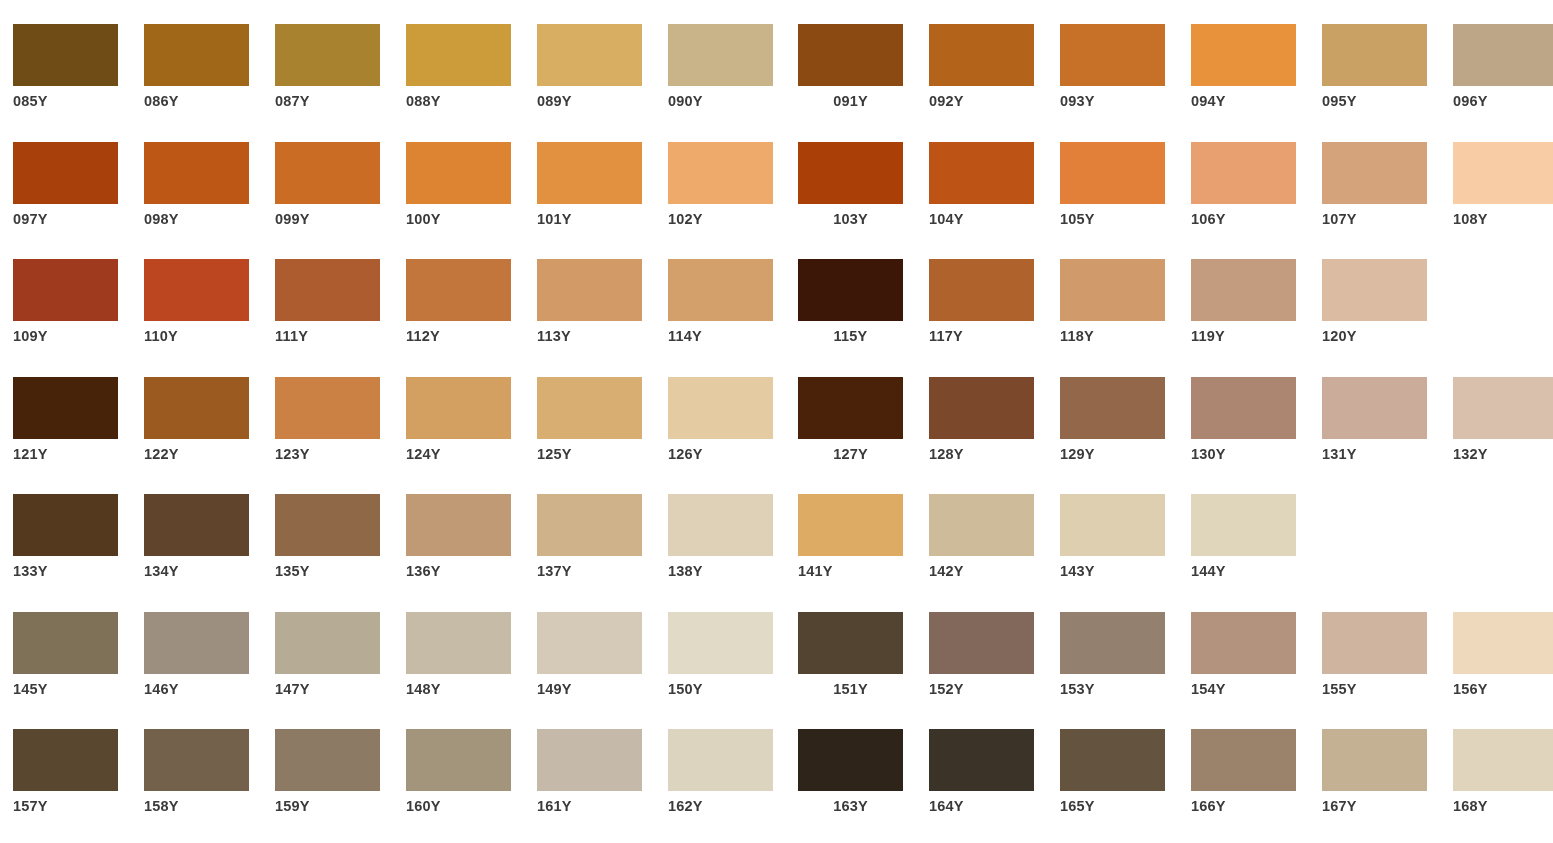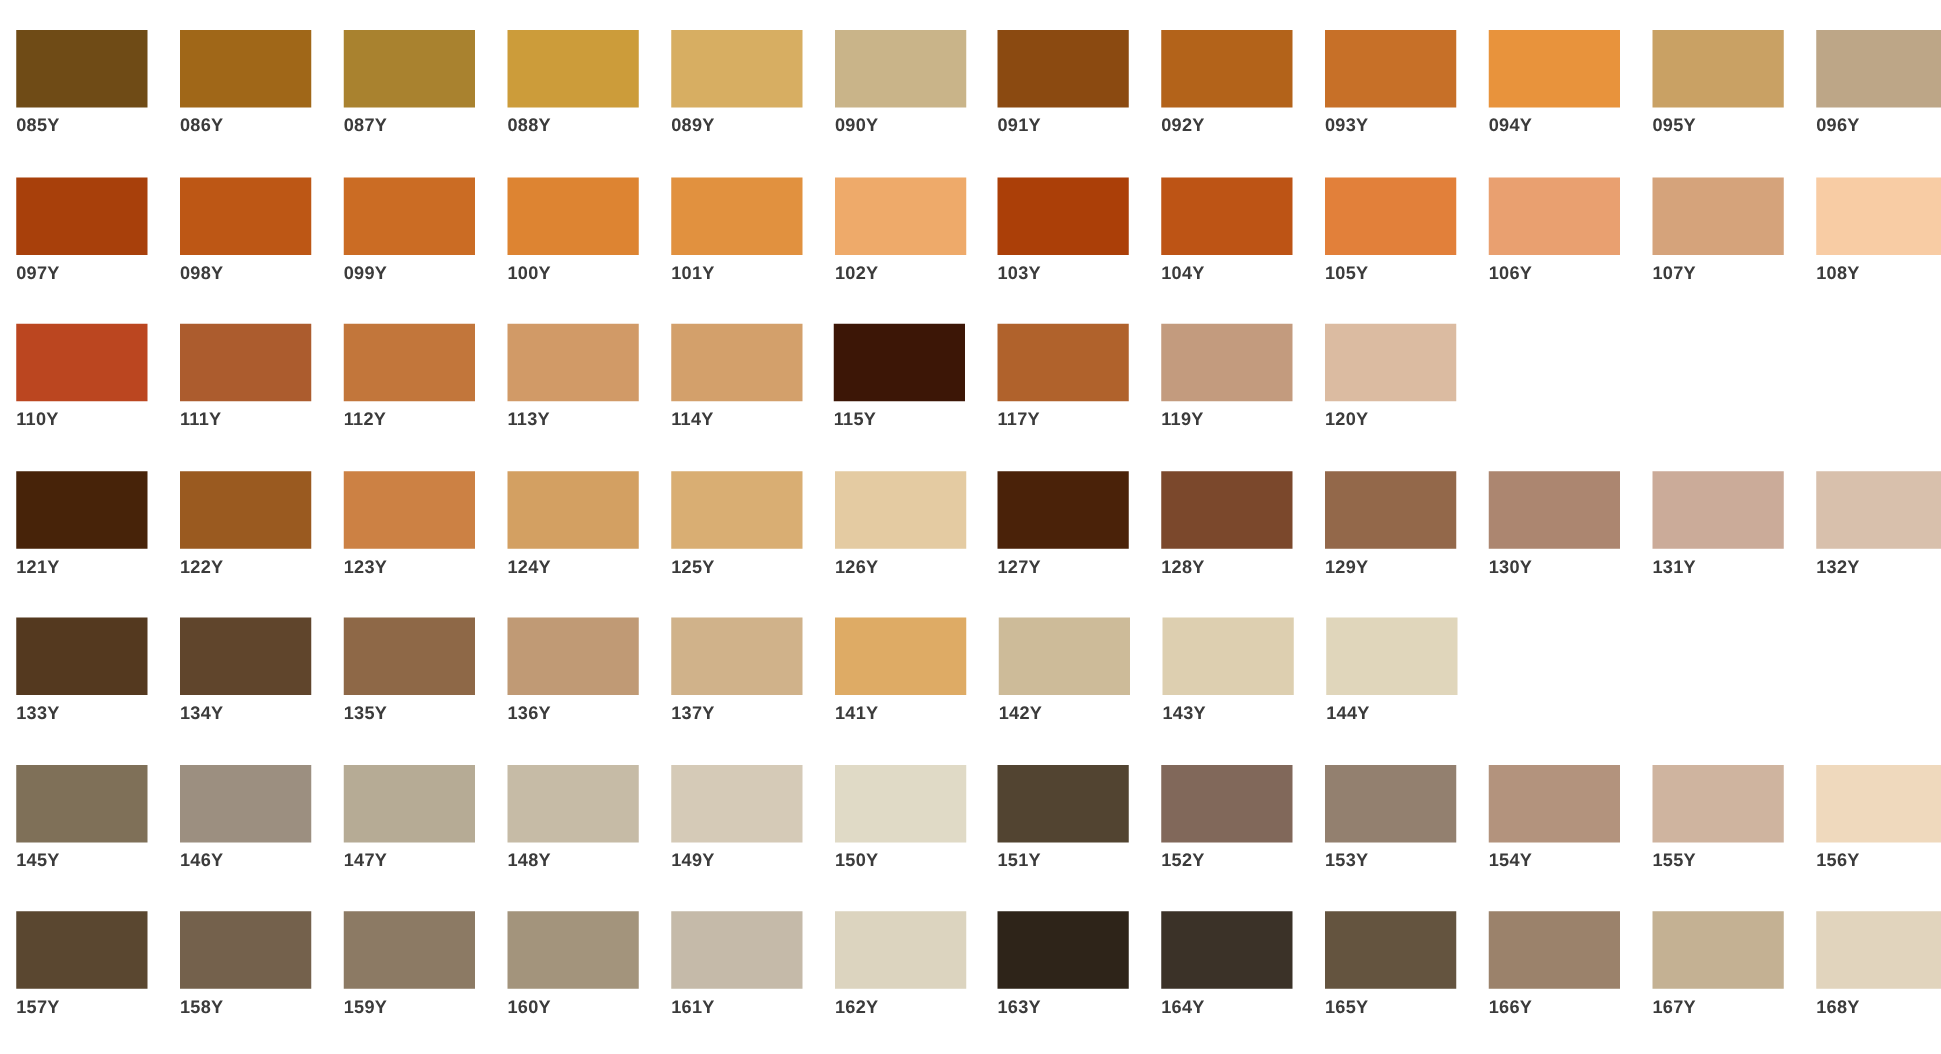--- a/index.html
+++ b/index.html
@@ -39,20 +39,21 @@
     flex-direction: column;
     flex: 0 0 auto;
   }
 
   
   .swatch-cell.group-break {
     margin-right: 25px;
   }
   .swatch-cell.first-of-group {
     margin-left: 0px;
+    align-items: center;
   }
 
   .swatch-chip {
     width: 105px;
     height: 62px;
     display: block;
   }
 
   .swatch-label {
     margin-top: 8px;
@@ -164,20 +165,24 @@
         <div class="swatch-chip" style="background-color: rgb(213, 163, 123);"></div>
         <div class="swatch-label">107Y</div>
       </div>
       <div class="swatch-cell">
         <div class="swatch-chip" style="background-color: rgb(248, 204, 164);"></div>
         <div class="swatch-label">108Y</div>
       </div>
     </div>
     <div class="swatch-row">
       <div class="swatch-cell">
+        <div class="swatch-chip" style="background-color: rgb(160, 58, 30);"></div>
+        <div class="swatch-label">109Y</div>
+      </div>
+      <div class="swatch-cell">
         <div class="swatch-chip" style="background-color: rgb(187, 70, 32);"></div>
         <div class="swatch-label">110Y</div>
       </div>
       <div class="swatch-cell">
         <div class="swatch-chip" style="background-color: rgb(172, 92, 46);"></div>
         <div class="swatch-label">111Y</div>
       </div>
       <div class="swatch-cell">
         <div class="swatch-chip" style="background-color: rgb(194, 118, 59);"></div>
         <div class="swatch-label">112Y</div>
@@ -192,20 +197,24 @@
       </div>
       <div class="swatch-cell first-of-group">
         <div class="swatch-chip" style="background-color: rgb(60, 22, 6);"></div>
         <div class="swatch-label">115Y</div>
       </div>
       <div class="swatch-cell">
         <div class="swatch-chip" style="background-color: rgb(176, 98, 44);"></div>
         <div class="swatch-label">117Y</div>
       </div>
       <div class="swatch-cell">
+        <div class="swatch-chip" style="background-color: rgb(209, 154, 106);"></div>
+        <div class="swatch-label">118Y</div>
+      </div>
+      <div class="swatch-cell">
         <div class="swatch-chip" style="background-color: rgb(195, 155, 126);"></div>
         <div class="swatch-label">119Y</div>
       </div>
       <div class="swatch-cell">
         <div class="swatch-chip" style="background-color: rgb(219, 187, 161);"></div>
         <div class="swatch-label">120Y</div>
       </div>
     </div>
     <div class="swatch-row">
       <div class="swatch-cell">
@@ -271,20 +280,24 @@
         <div class="swatch-label">135Y</div>
       </div>
       <div class="swatch-cell">
         <div class="swatch-chip" style="background-color: rgb(192, 154, 117);"></div>
         <div class="swatch-label">136Y</div>
       </div>
       <div class="swatch-cell">
         <div class="swatch-chip" style="background-color: rgb(208, 178, 138);"></div>
         <div class="swatch-label">137Y</div>
       </div>
+      <div class="swatch-cell group-break">
+        <div class="swatch-chip" style="background-color: rgb(223, 209, 184);"></div>
+        <div class="swatch-label">138Y</div>
+      </div>
       <div class="swatch-cell">
         <div class="swatch-chip" style="background-color: rgb(222, 171, 101);"></div>
         <div class="swatch-label">141Y</div>
       </div>
       <div class="swatch-cell">
         <div class="swatch-chip" style="background-color: rgb(205, 187, 153);"></div>
         <div class="swatch-label">142Y</div>
       </div>
       <div class="swatch-cell">
         <div class="swatch-chip" style="background-color: rgb(221, 207, 176);"></div>

